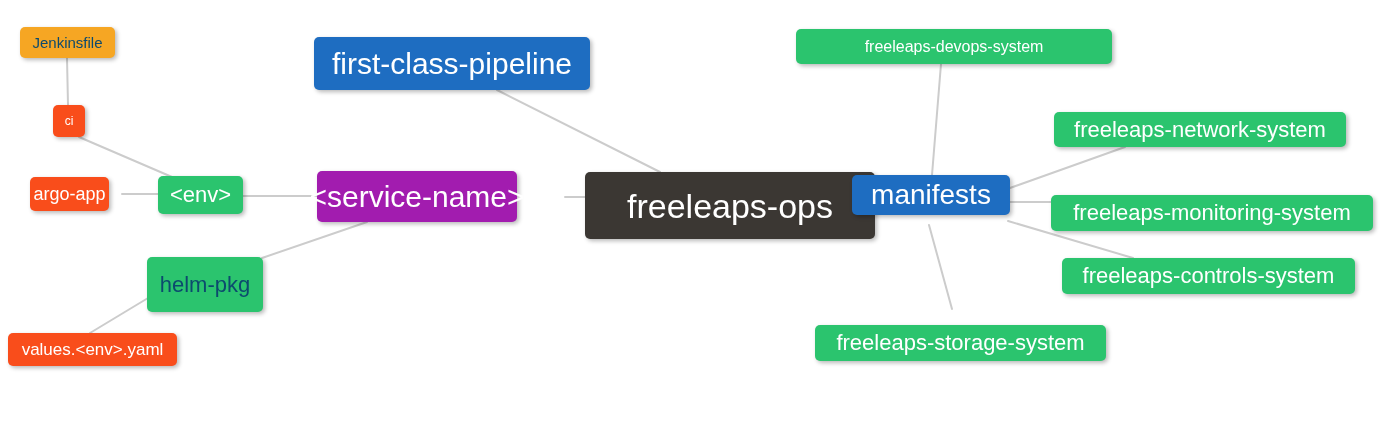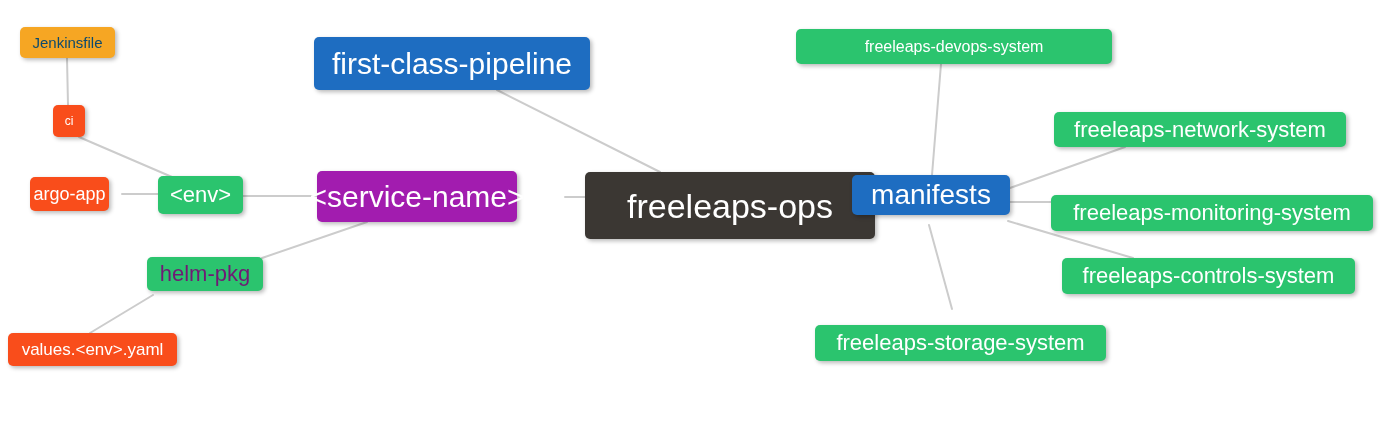--- a/index.html
+++ b/index.html
@@ -58,21 +58,21 @@
       <line x1="1010" y1="188" x2="1125" y2="147" stroke="#CCCCCC" stroke-width="2" stroke-linecap="round"></line>
       <line x1="1010" y1="202" x2="1051" y2="202" stroke="#CCCCCC" stroke-width="2" stroke-linecap="round"></line>
       <line x1="1008" y1="221" x2="1133" y2="258" stroke="#CCCCCC" stroke-width="2" stroke-linecap="round"></line>
       <line x1="929" y1="225" x2="952" y2="309" stroke="#CCCCCC" stroke-width="2" stroke-linecap="round"></line>
     </svg>
   <div>
       <div class="mm-node" style="left: 20px; top: 27px; width: 95px; height: 31px; font-size: 15px; background: rgb(246, 166, 35); color: #0c4a6e;">Jenkinsfile</div>
       <div class="mm-node" style="left: 53px; top: 105px; width: 32px; height: 32px; font-size: 12px; background: rgb(249, 77, 27); color: rgb(255, 255, 255);">ci</div>
       <div class="mm-node" style="left: 30px; top: 177px; width: 79px; height: 34px; font-size: 18px; background: rgb(249, 77, 27); color: rgb(255, 255, 255);">argo-app</div>
       <div class="mm-node" style="left: 158px; top: 176px; width: 85px; height: 38px; font-size: 22px; background: rgb(43, 196, 110); color: rgb(255, 255, 255); text-align: center;">&lt;env&gt;</div>
-      <div class="mm-node" style="left: 147px; top: 257px; width: 116px; height: 34px; font-size: 22px; background: rgb(43, 196, 110); color: #701a75;">helm-pkg</div>
+      <div class="mm-node" style="left: 147px; top: 257px; width: 116px; height: 55px; font-size: 22px; background: rgb(43, 196, 110); color: #0c4a6e;">helm-pkg</div>
       <div class="mm-node" style="left: 8px; top: 333px; width: 169px; height: 33px; font-size: 17px; background: rgb(249, 77, 27); color: rgb(255, 255, 255);">values.&lt;env&gt;.yaml</div>
       <div class="mm-node" style="left: 314px; top: 37px; width: 276px; height: 53px; font-size: 30px; background: rgb(30, 109, 193); color: rgb(255, 255, 255);">first-class-pipeline</div>
       <div class="mm-node" style="left: 317px; top: 171px; width: 200px; height: 51px; font-size: 30px; background: #a21caf; color: rgb(255, 255, 255);">&lt;service-name&gt;</div>
       <div class="mm-node" style="left: 585px; top: 172px; width: 290px; height: 67px; font-size: 34px; background: rgb(59, 55, 51); color: rgb(255, 255, 255);">freeleaps-ops</div>
       <div class="mm-node" style="left: 852px; top: 175px; width: 158px; height: 40px; font-size: 28px; background: rgb(30, 109, 193); color: rgb(255, 255, 255);">manifests</div>
       <div class="mm-node" style="left: 796px; top: 29px; width: 316px; height: 35px; font-size: 16px; background: rgb(43, 196, 110); color: rgb(255, 255, 255);">freeleaps-devops-system</div>
       <div class="mm-node" style="left: 1054px; top: 112px; width: 292px; height: 35px; font-size: 22px; background: rgb(43, 196, 110); color: rgb(255, 255, 255);">freeleaps-network-system</div>
       <div class="mm-node" style="left: 1051px; top: 185px; width: 322px; height: 36px; font-size: 22px; background: rgb(43, 196, 110); color: rgb(255, 255, 255); margin-top: 10px;">freeleaps-monitoring-system</div>
       <div class="mm-node" style="left: 1062px; top: 258px; width: 293px; height: 36px; font-size: 22px; background: rgb(43, 196, 110); color: rgb(255, 255, 255);">freeleaps-controls-system</div>
       <div class="mm-node" style="left: 815px; top: 309px; width: 291px; height: 36px; font-size: 22px; background: rgb(43, 196, 110); color: rgb(255, 255, 255); margin-top: 16px;">freeleaps-storage-system</div>

